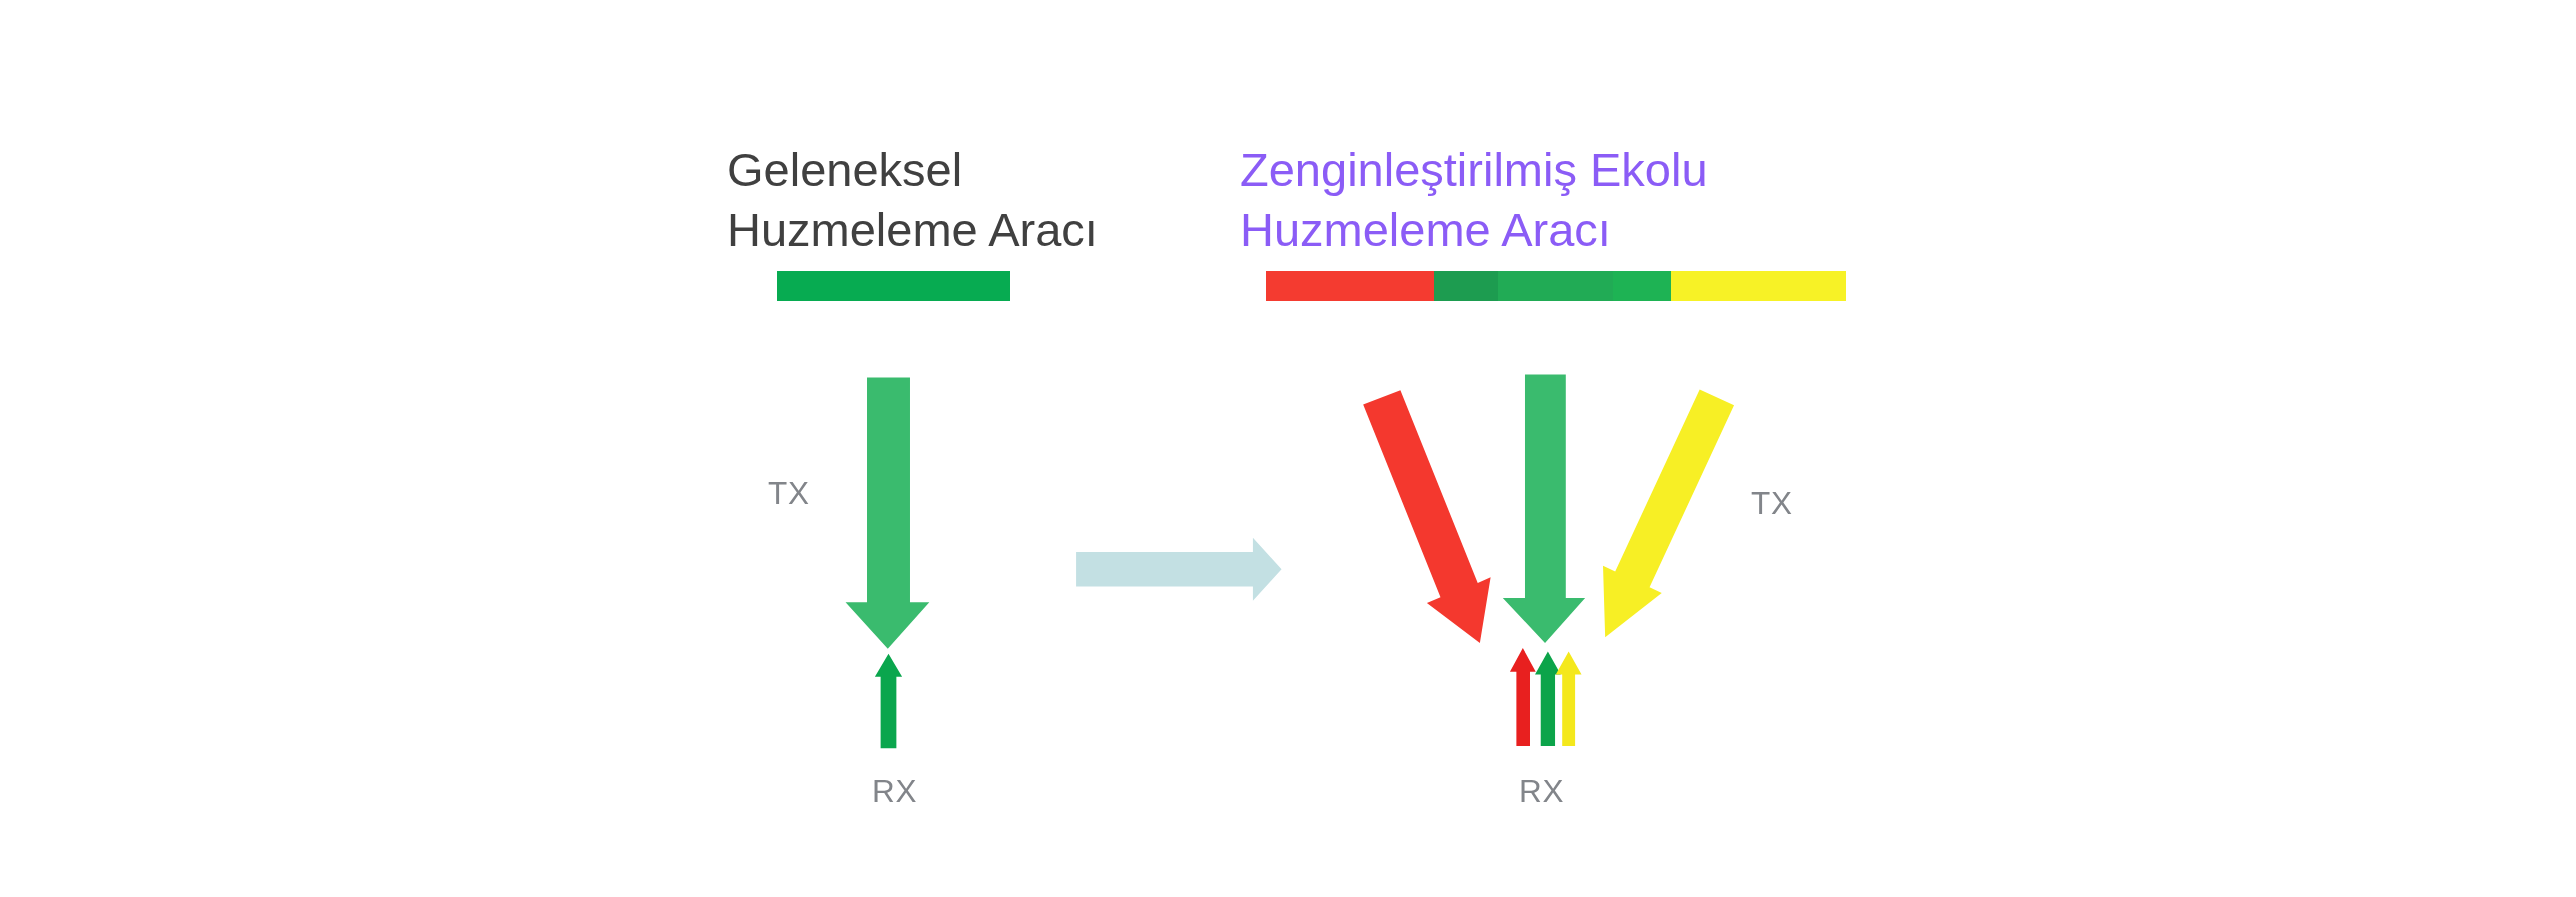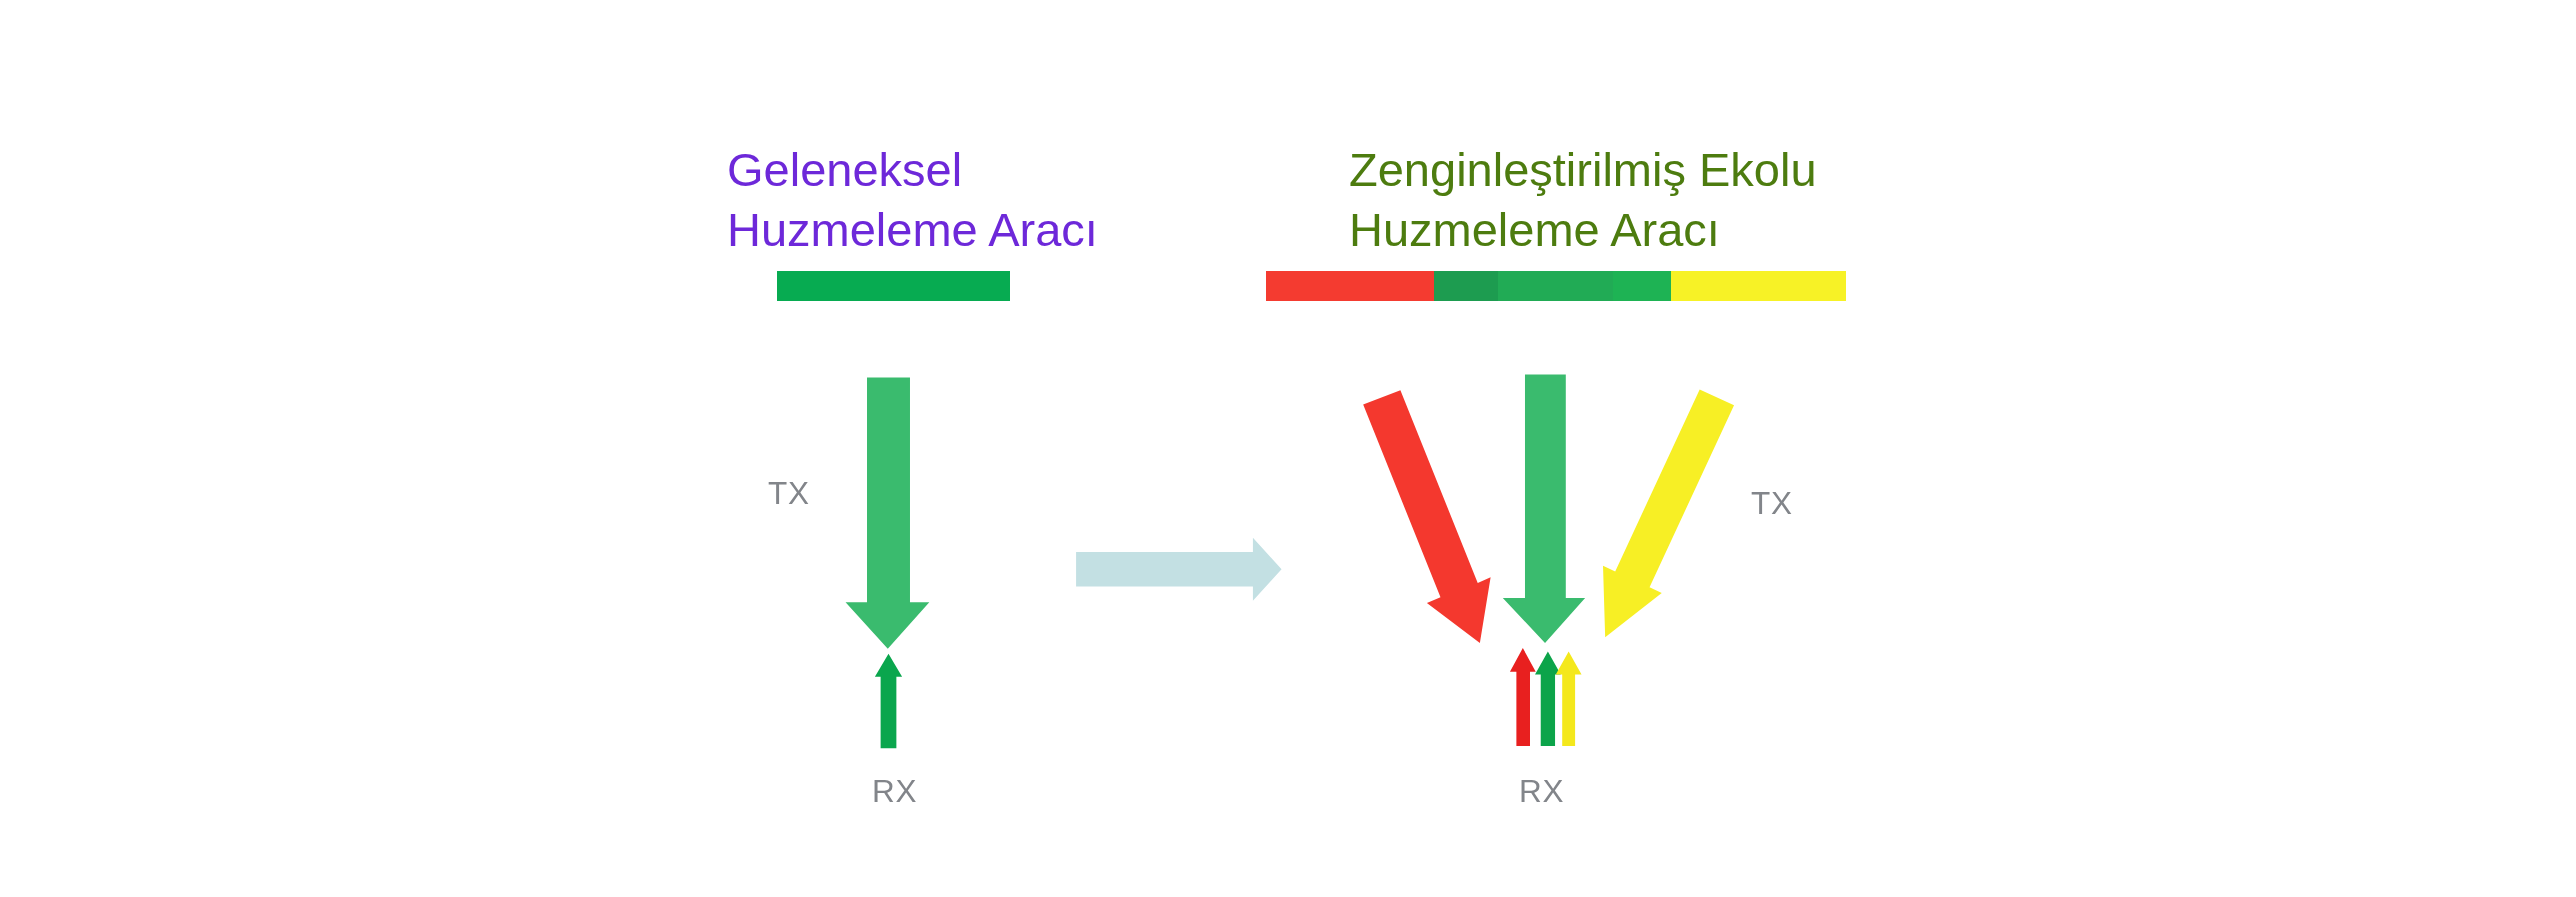--- a/index.html
+++ b/index.html
@@ -47,32 +47,32 @@
     top: 0;
     width: 2576px;
     height: 898px;
   }
 </style>
 </head>
 <body style="background-color: rgb(255, 255, 255);">
 
 <div id="stage">
 
-  <div class="title" style="left: 727px; top: 140px; color: #6d28d9;">
+  <div class="title" style="left: 727px; top: 140px; color: #404040;">
     <div>Geleneksel</div>
     <div>Huzmeleme Aracı</div>
   </div>
 
   <div class="bar" style="left: 777px; top: 271px; width: 233px; background-color: rgb(7, 171, 81);"></div>
 
   <div class="lbl" style="left: 768px; top: 475px; color: rgb(130, 133, 138);">TX</div>
 
   <div class="lbl" style="left: 872px; top: 773px; color: rgb(130, 133, 138);">RX</div>
 
-  <div class="title" style="left: 1349px; top: 140px; color: #4d7c0f;">
+  <div class="title" style="left: 1240px; top: 140px; color: #8b5cf6;">
     <div>Zenginleştirilmiş Ekolu</div>
     <div>Huzmeleme Aracı</div>
   </div>
 
   <div class="bar-multi" style="left:1266px; top:271px; width:580px;">
       <div style="width: 168px; background-color: rgb(244, 59, 48);"></div>
       <div style="width: 64px; background-color: rgb(29, 156, 80);"></div>
       <div style="width: 115px; background-color: rgb(33, 171, 85);"></div>
       <div style="width: 58px; background-color: rgb(30, 179, 84);"></div>
       <div style="width: 175px; background-color: rgb(247, 242, 38);"></div>

